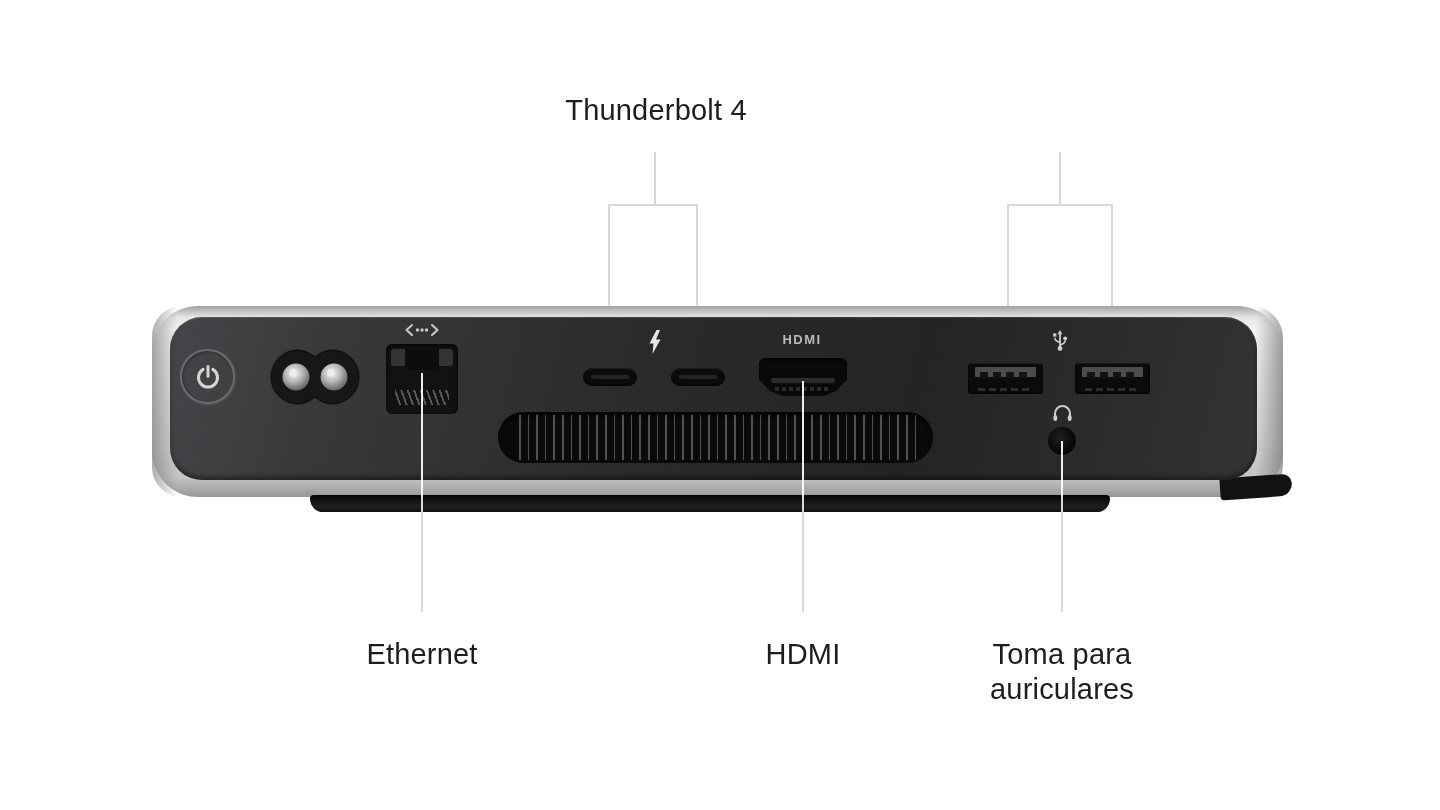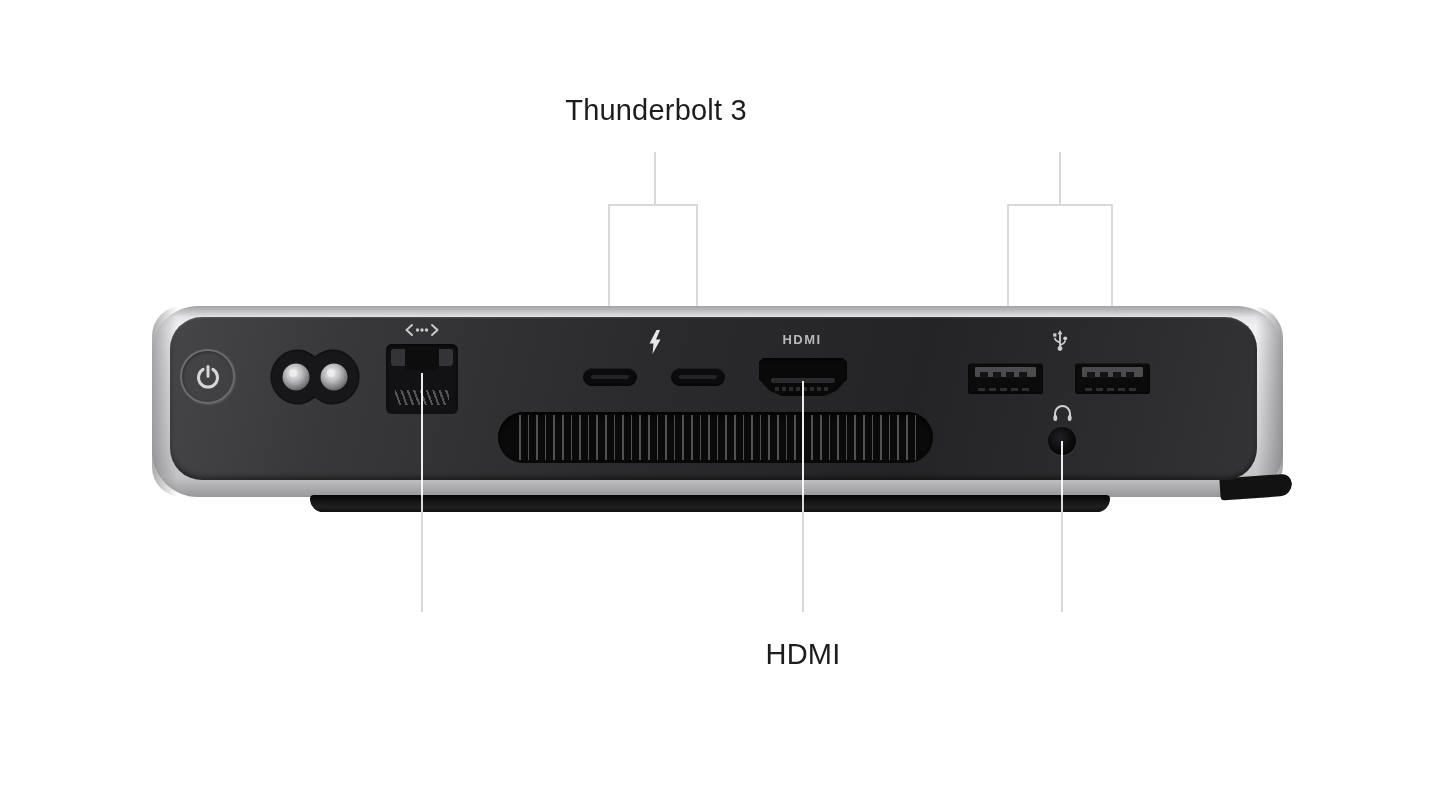--- a/index.html
+++ b/index.html
@@ -128,21 +128,21 @@
     background:radial-gradient(circle at 42% 38%, #202023 0%, #0a0a0b 55%, #000 100%);
     box-shadow:0 1px 1px rgba(255,255,255,0.08);
   }
   .icon { position:absolute; }
 </style>
 </head>
 <body>
 
 <div class="stage">
 
-  <div class="callout-label" style="left:536px; top:93px; width:240px;">Thunderbolt 3</div>
+  <div class="callout-label" style="left:536px; top:93px; width:240px;">Thunderbolt 4</div>
 
   <div class="line vline" style="left:654px; top:152px; height:53px;"></div>
   <div class="line hline" style="left:608px; top:204px; width:90px;"></div>
   <div class="line vline" style="left:608px; top:204px; height:114px;"></div>
   <div class="line vline white" style="left:608px; top:318px; height:56px;"></div>
   <div class="line vline" style="left:696px; top:204px; height:114px;"></div>
   <div class="line vline white" style="left:696px; top:318px; height:56px;"></div>
 
   <div class="line vline" style="left:1059px; top:152px; height:53px;"></div>
   <div class="line hline" style="left:1007px; top:204px; width:106px;"></div>
@@ -249,15 +249,17 @@
 
   <div class="line vline white" style="left:421px; top:373px; height:124px;"></div>
   <div class="line vline" style="left:421px; top:497px; height:115px;"></div>
 
   <div class="line vline white" style="left:802px; top:381px; height:116px;"></div>
   <div class="line vline" style="left:802px; top:497px; height:115px;"></div>
 
   <div class="line vline white" style="left:1061px; top:441px; height:56px;"></div>
   <div class="line vline" style="left:1061px; top:497px; height:115px;"></div>
 
+  <div class="callout-label" style="left:322px; top:637px; width:200px;">Ethernet</div>
   <div class="callout-label" style="left:703px; top:637px; width:200px;">HDMI</div>
+  <div class="callout-label" style="left:977px; top:637px; width:170px;">Toma para auriculares</div>
 
 </div>
 
 </body></html>

